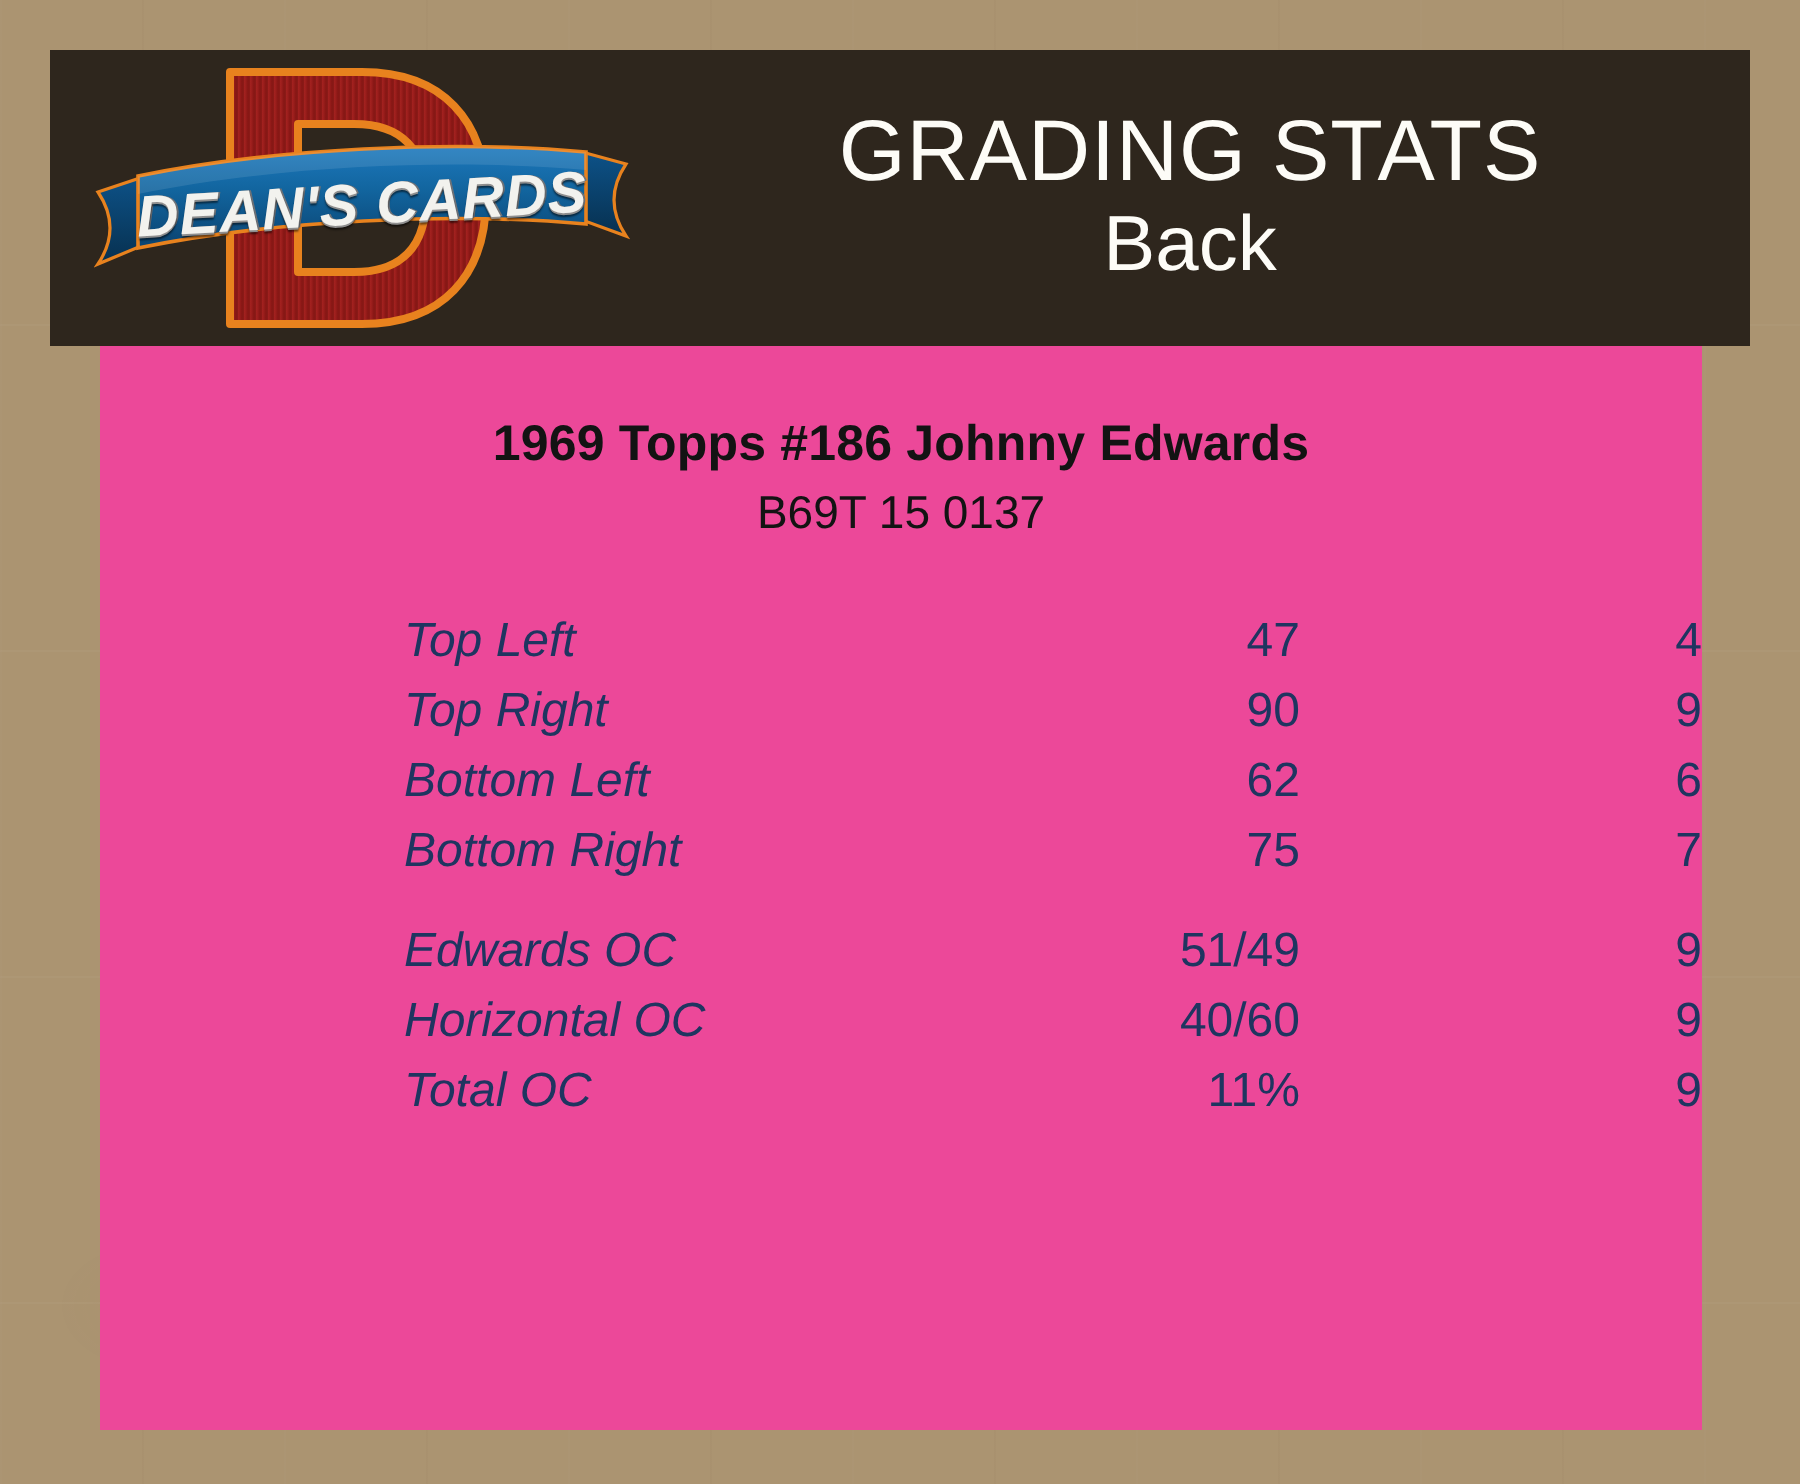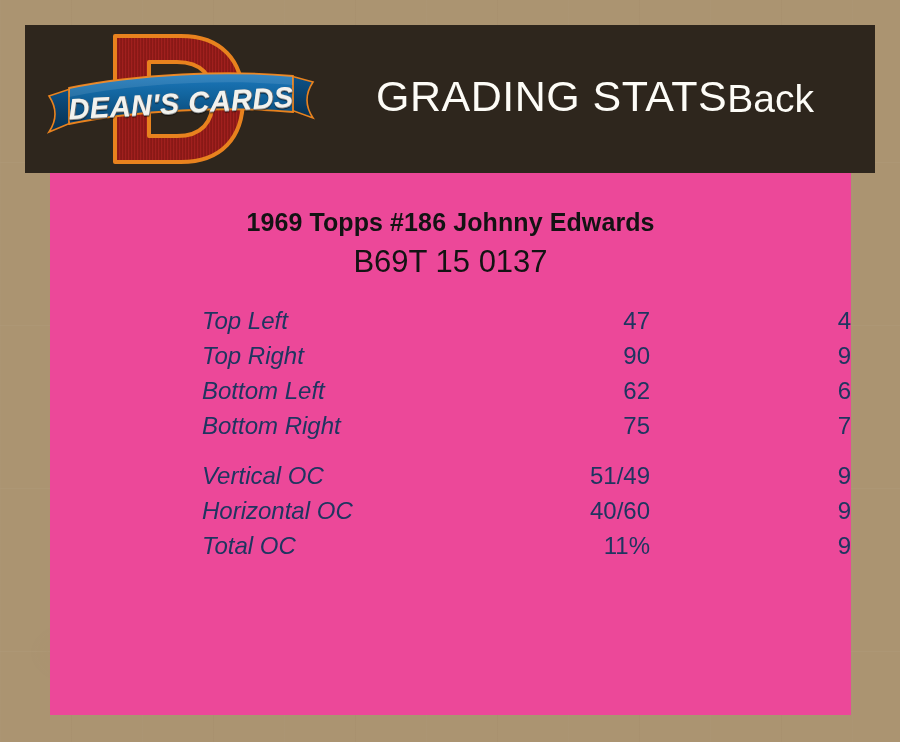--- a/index.html
+++ b/index.html
@@ -106,20 +106,21 @@
   }
 
   
   #header-titles {
     position: absolute;
     left: 290px;
     top: 0;
     width: 560px;
     height: 148px;
     display: flex;
+    flex-direction: column;
     align-items: center;
     justify-content: center;
   }
   #main-title {
     color: #fdfcf7;
     font-size: 43px;
     font-weight: normal;
     line-height: 1.05;
     letter-spacing: 0.5px;
     margin: 0 0 4px 0;
@@ -152,21 +153,21 @@
   }
   #card-title {
     color: #131313;
     font-size: 25px;
     font-weight: bold;
     line-height: 1.15;
     letter-spacing: 0.1px;
   }
   #card-code {
     color: #131313;
-    font-size: 31px;
+    font-size: 23px;
     font-weight: normal;
     line-height: 1.2;
     margin-top: 6px;
   }
 
   
   #stats {
     position: absolute;
     left: 0;
     top: 134px;
@@ -306,21 +307,21 @@
             </tr>
             <tr class="data-row">
               <td class="label">Bottom Right</td>
               <td class="value">75</td>
               <td class="grade">7</td>
             </tr>
             <tr class="spacer-row">
               <td colspan="3"></td>
             </tr>
             <tr class="data-row">
-              <td class="label">Vertical OC</td>
+              <td class="label">Edwards OC</td>
               <td class="value">51/49</td>
               <td class="grade">9</td>
             </tr>
             <tr class="data-row">
               <td class="label">Horizontal OC</td>
               <td class="value">40/60</td>
               <td class="grade">9</td>
             </tr>
             <tr class="data-row">
               <td class="label">Total OC</td>

